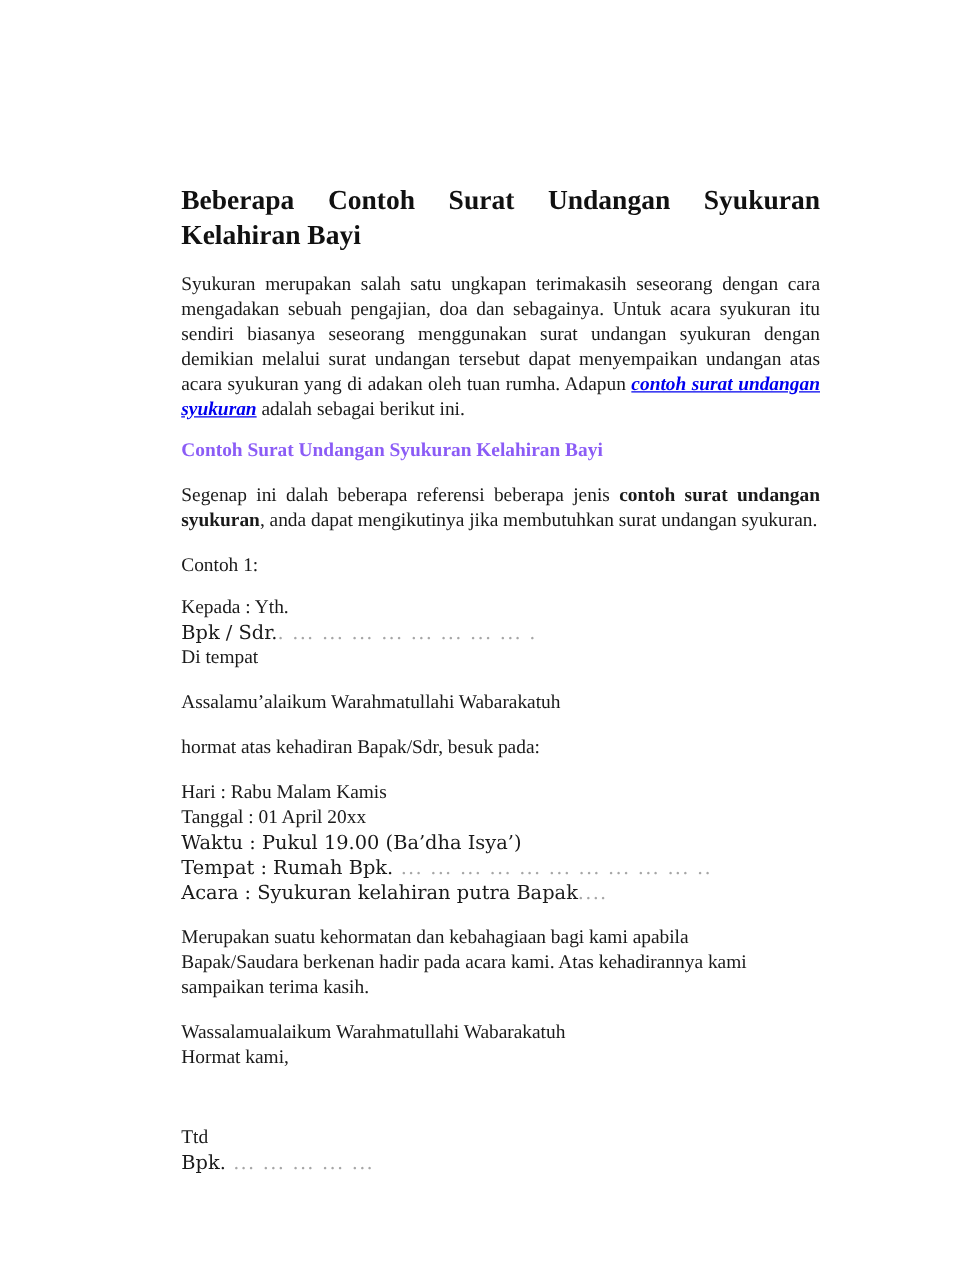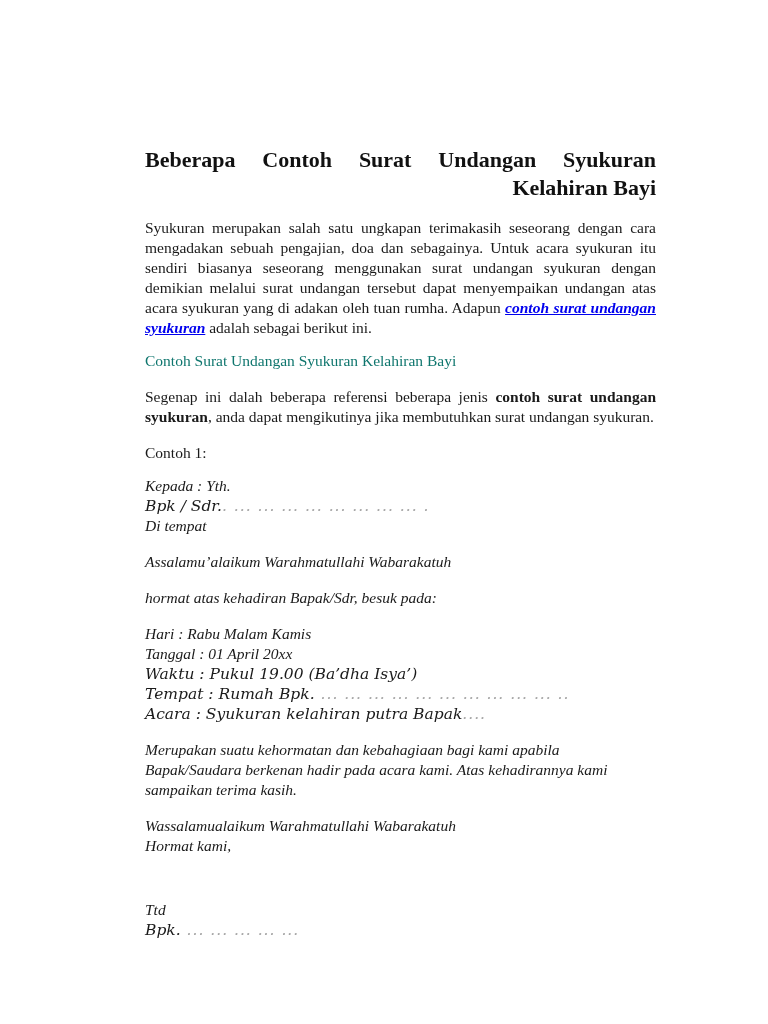--- a/index.html
+++ b/index.html
@@ -18,44 +18,43 @@
     overflow: hidden;
   }
   h1.doc-title {
     font-size: 22px;
     line-height: 28px;
     font-weight: bold;
     margin: 0 0 13px 0;
     color: #111111;
   }
   h1.doc-title .title-line-1 { text-align: justify; text-align-last: justify; }
-  h1.doc-title .title-line-2 { text-align: right; }
+  h1.doc-title .title-line-2 { text-align: left; }
   .para {
     font-size: 15.5px;
     line-height: 20px;
     margin: 16px 0 13px 0;
   }
   .justify { text-align: justify; }
   h2.section-heading {
     font-size: 15.5px;
     line-height: 20px;
-    font-weight: normal;
+    font-weight: bold;
     margin: 0 0 13px 0;
-    color: #0f766e;
+    color: #8b5cf6;
   }
   a.inline-link {
     color: #0000ee;
     font-weight: bold;
     font-style: italic;
     text-decoration: underline;
     cursor: pointer;
   }
   .letter p {
     margin: 0;
-    font-style: italic;
     font-size: 15.5px;
     line-height: 20px;
   }
   .stanza { margin: 0 0 16px 0; }
   .stanza.signature { margin-top: 44px; }
   .alt-script {
     font-family: "DejaVu Serif", serif;
     font-size: 14px;
   }
   .dots {

